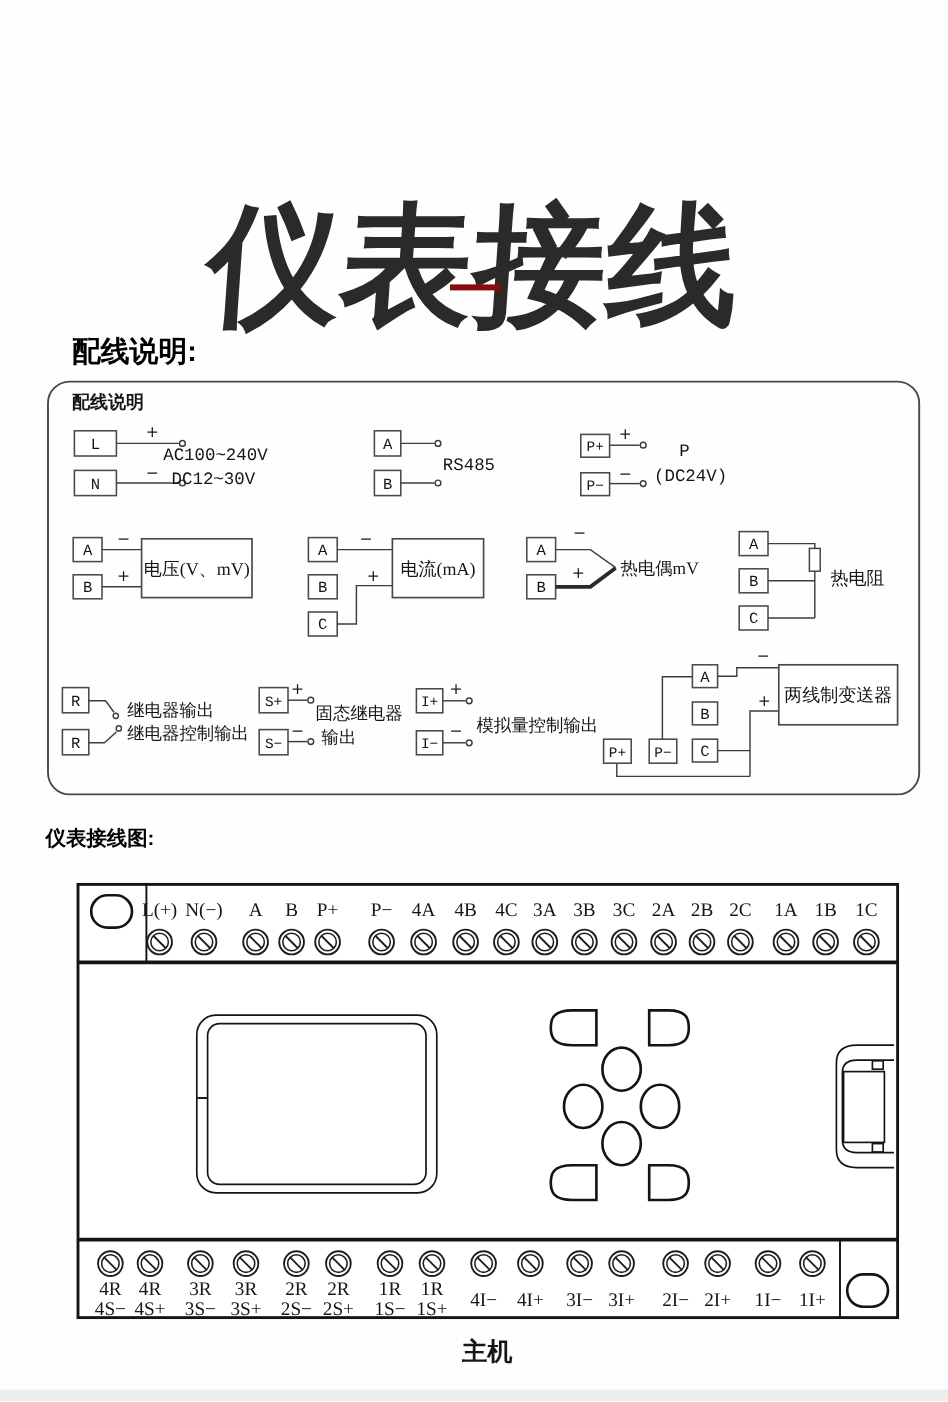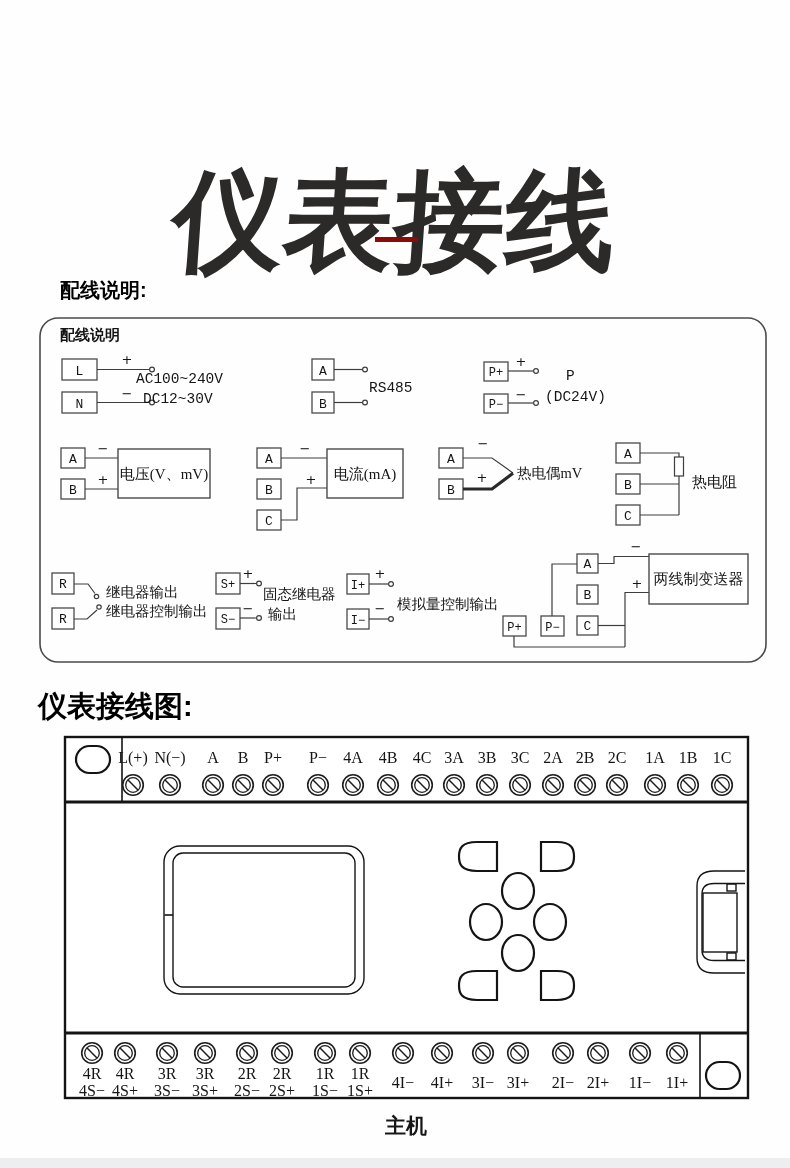--- a/index.html
+++ b/index.html
@@ -8,24 +8,24 @@
     font-family:"Liberation Sans","DejaVu Sans",sans-serif;overflow:hidden;
   }
   .page-title{
     position:absolute;left:0;top:84px;width:790px;text-align:center;
     font-size:110px;line-height:1.15;font-weight:900;color:#2b2a28;
     letter-spacing:1px;transform:skewX(-4deg);
     font-family:"DejaVu Sans","Liberation Sans",sans-serif;
   }
   .red-dash{position:absolute;left:375px;top:237px;width:43px;height:5px;background:#8a0b0b;}
   .notes-heading{
-    position:absolute;left:60px;top:277px;font-size:20px;font-weight:600;color:#000;
+    position:absolute;left:60px;top:277px;font-size:24px;font-weight:600;color:#000;
   }
   .diagram-heading{
-    position:absolute;left:38px;top:687px;font-size:29px;font-weight:600;color:#000;
+    position:absolute;left:38px;top:687px;font-size:17px;font-weight:600;color:#000;
   }
   .caption{
     position:absolute;left:16px;top:1112px;width:780px;text-align:center;
     font-family:"Liberation Serif","DejaVu Serif",serif;font-weight:700;
     font-size:21px;color:#161616;
   }
   .bottom-band{position:absolute;left:0;top:1158px;width:790px;height:10px;background:#eceef0;}
   svg{position:absolute;left:0;top:0;}
 
   

